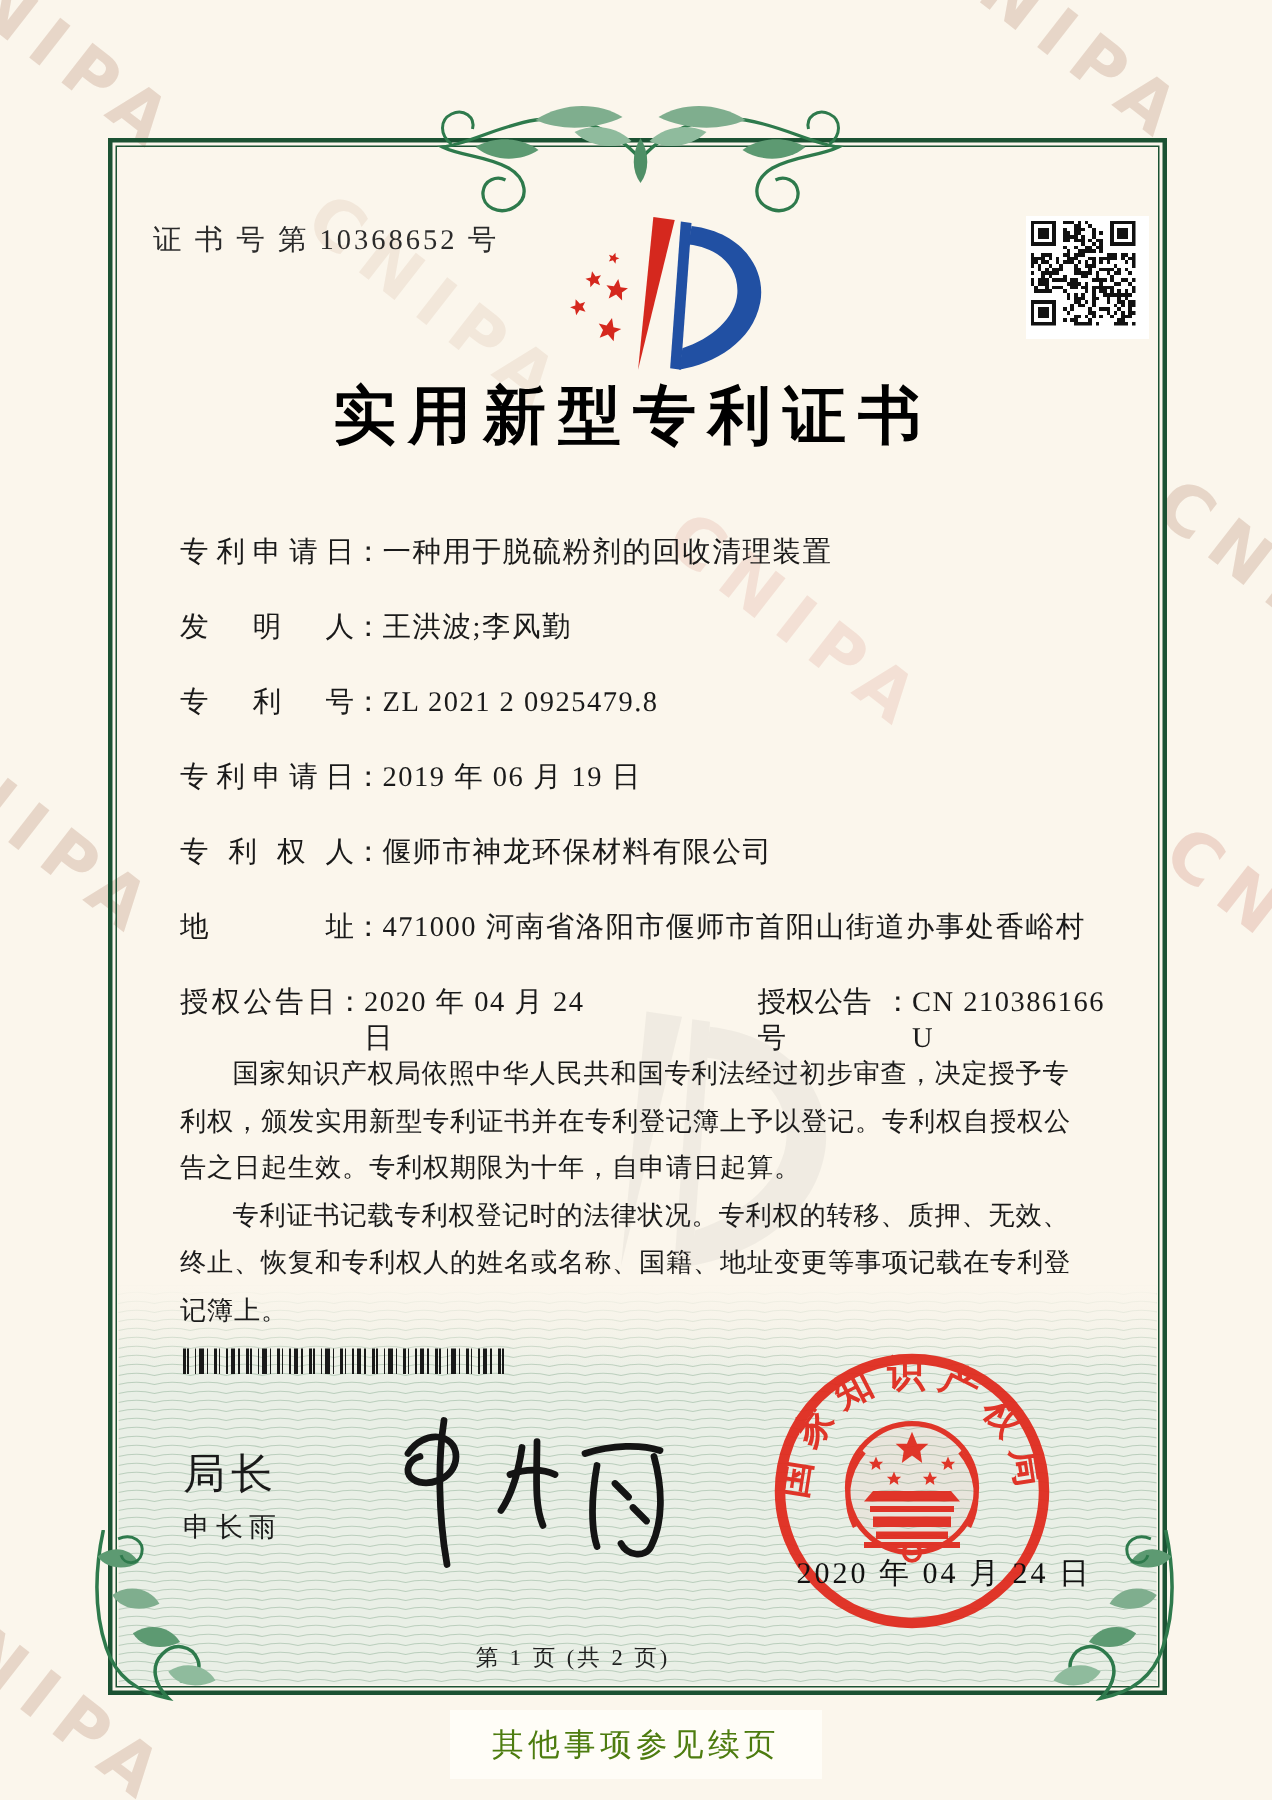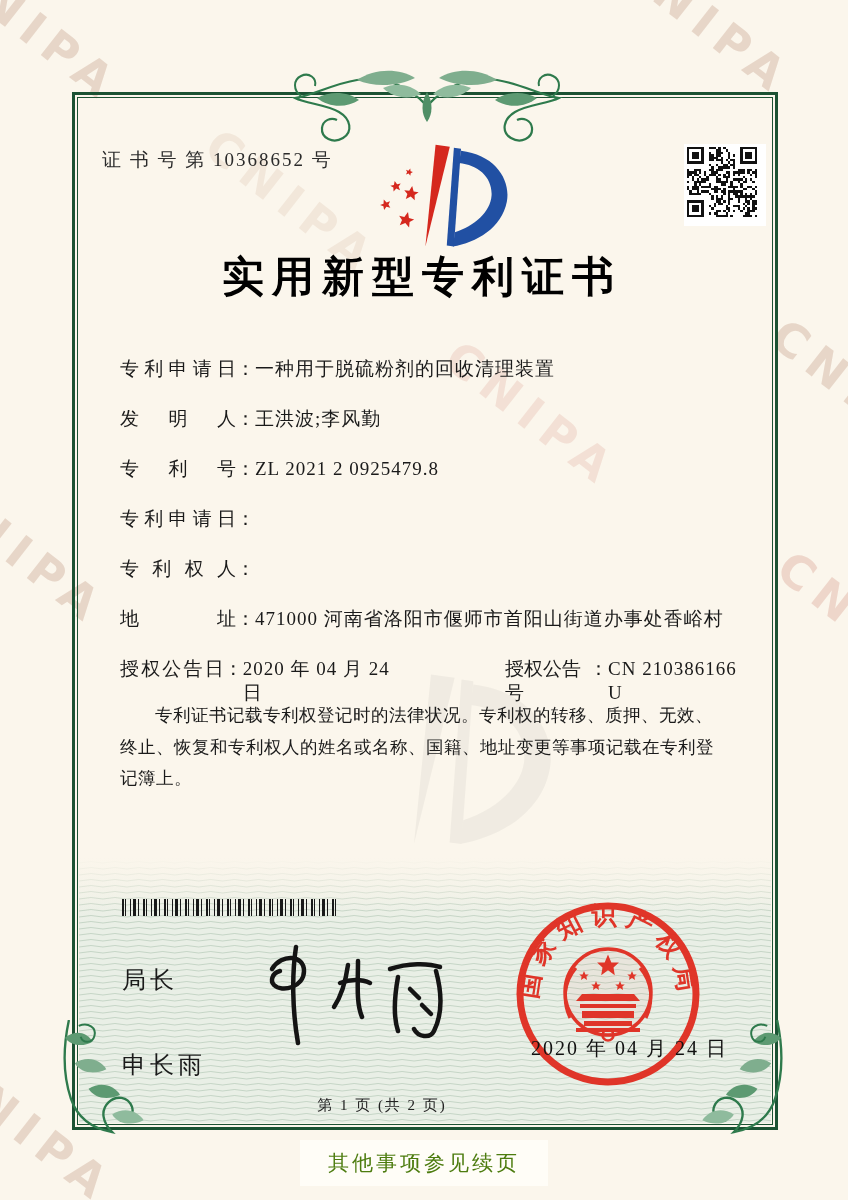--- a/index.html
+++ b/index.html
@@ -58,22 +58,22 @@
 
   
   .paras{position:absolute;left:120px;top:700px;width:610px;z-index:5;
     font-size:17.5px;line-height:31.5px;color:#1b1b1b;}
   .paras p{margin:0;text-indent:2em;letter-spacing:0.5px;}
 
   
   .barcode{position:absolute;left:122px;top:899px;width:216px;height:17px;z-index:5;
     background:
       repeating-linear-gradient(90deg,#191919 0 2px,rgba(0,0,0,0) 2px 3px,#191919 3px 4px,rgba(0,0,0,0) 4px 8px,#191919 8px 9px,rgba(0,0,0,0) 9px 11px,#191919 11px 14px,rgba(0,0,0,0) 14px 16px,#191919 16px 17px,rgba(0,0,0,0) 17px 21px);}
-  .bureau-title{position:absolute;left:122px;top:964px;font-size:24px;letter-spacing:4px;z-index:5;text-align:right;}
-  .bureau-name{position:absolute;left:122px;top:1049px;font-size:24px;letter-spacing:4px;z-index:5;font-family:Liberation Serif, serif;}
+  .bureau-title{position:absolute;left:122px;top:964px;font-size:28px;letter-spacing:4px;z-index:5;text-align:right;}
+  .bureau-name{position:absolute;left:122px;top:1006px;font-size:18px;letter-spacing:4px;z-index:5;font-family:Liberation Serif, serif;}
   .signature{position:absolute;left:252px;top:938px;width:200px;height:112px;z-index:6;}
   .seal{position:absolute;left:512px;top:898px;width:192px;height:192px;z-index:7;opacity:.93;}
   .seal-date{position:absolute;left:531px;top:1035px;z-index:8;
     font-size:20px;letter-spacing:2px;color:#111;white-space:nowrap;}
   .page-footer{position:absolute;left:72px;top:1096px;width:620px;text-align:center;
     font-size:15px;letter-spacing:2px;z-index:5;color:#222;}
   .note-box{position:absolute;left:50%;top:1140px;transform:translateX(-50%);
     background:#fffdf7;padding:9px 28px;font-size:21px;letter-spacing:3px;z-index:5;color:#4d7c0f;text-align:center;}
 
   .logo-wm{position:absolute;left:285px;top:605px;width:280px;height:300px;opacity:.055;z-index:3;}
@@ -504,43 +504,46 @@
     <span class="fvalue">王洪波;李风勤</span>
   </div>
   <div class="frow">
     <span class="flabel">专利号</span>
       <span class="fcolon">：</span>
     <span class="fvalue">ZL 2021 2 0925479.8</span>
   </div>
   <div class="frow">
     <span class="flabel">专利申请日</span>
       <span class="fcolon">：</span>
+    <span class="fvalue">2019 年 06 月 19 日</span>
   </div>
   <div class="frow">
     <span class="flabel">专利权人</span>
       <span class="fcolon">：</span>
+    <span class="fvalue">偃师市神龙环保材料有限公司</span>
   </div>
   <div class="frow">
     <span class="flabel">地址</span>
       <span class="fcolon">：</span>
     <span class="fvalue">471000 河南省洛阳市偃师市首阳山街道办事处香峪村</span>
   </div>
   <div class="frow">
     <span class="flabel">授权公告日</span>
       <span class="fcolon">：</span>
     <span class="fvalue">2020 年 04 月 24 日</span>
     <span class="second">
       <span>授权公告号</span>
         <span>：</span>
       <span class="fvalue">CN 210386166 U</span>
     </span>
   </div>
 </div>
 
 <div class="paras">
+  <p>国家知识产权局依照中华人民共和国专利法经过初步审查，决定授予专利权，颁发实用新型专利证书并在专利登记簿上予以登记。专利权自授权公告之日起生效。专利权期限为十年，自申请日起算。</p>
   <p>专利证书记载专利权登记时的法律状况。专利权的转移、质押、无效、终止、恢复和专利权人的姓名或名称、国籍、地址变更等事项记载在专利登记簿上。</p>
 </div>
 
 <div class="barcode"></div>
 
 <div class="bureau-title">局长</div>
 <div class="bureau-name">申长雨</div>
 
 <svg class="signature" viewBox="0 0 200 110" fill="none" stroke="#141414" stroke-linecap="round" stroke-width="4.5">
   <path d="M44,8 C40,34 40,70 46,104"></path>

